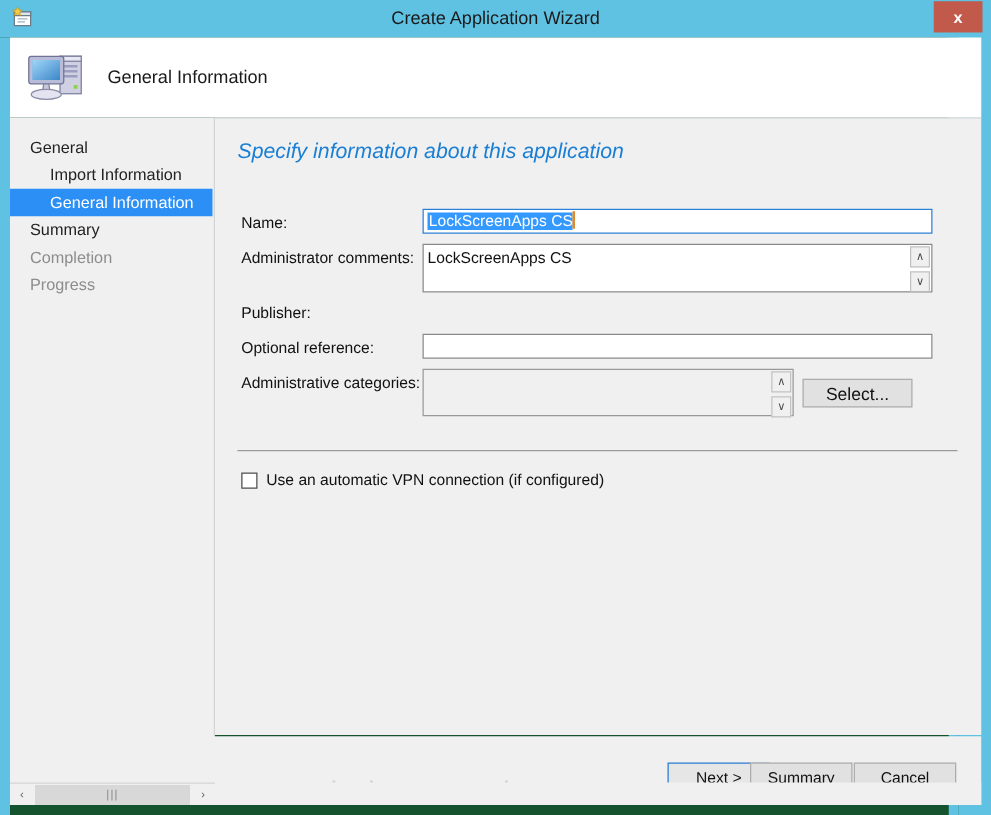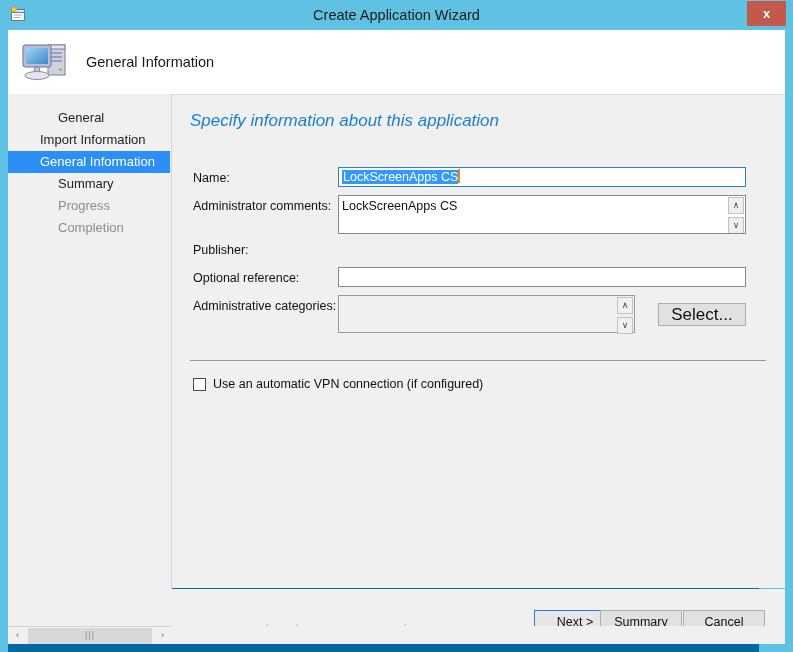--- a/index.html
+++ b/index.html
@@ -12,21 +12,21 @@
     overflow: hidden;
     font-family: "Liberation Sans", sans-serif;
     background: #5fc2e3;
   }
 
   .window {
     position: absolute;
     left: 0; top: 0;
     width: 767px;
     height: 652px;
-    background: #0369a1;
+    background: #14532d;
   }
 
   
   .titlebar {
     position: absolute;
     left: 0; top: 0;
     width: 793px;
     height: 30px;
     background: #5fc2e3;
   }
@@ -111,21 +111,21 @@
   }
   .nav-item {
     position: relative;
     height: 22px;
     line-height: 22px;
     font-size: 13px;
     color: #222222;
     white-space: nowrap;
     cursor: default;
   }
-  .nav-item.lvl0 { padding-left: 16px; margin-left: 34px; }
+  .nav-item.lvl0 { padding-left: 16px; }
   .nav-item.lvl1 { padding-left: 32px; }
   .nav-item.disabled { color: #8d8d8d; }
   .nav-item.selected {
     background: #2b8ff5;
     color: #ffffff;
     margin-right: 1px;
   }
   .nav-list { padding-top: 13px; }
 
   
@@ -241,27 +241,27 @@
     box-sizing: border-box;
   }
   .cat-scroll {
     position: absolute;
     right: 1px; top: 1px;
     width: 16px;
     height: 36px;
   }
   .select-btn {
     position: absolute;
-    left: 486px; top: 8px;
+    left: 470px; top: 8px;
     width: 88px;
     height: 23px;
     background: #e1e1e1;
     border: 1px solid #adadad;
     box-sizing: border-box;
-    font-size: 17px;
+    font-size: 14px;
     color: #111111;
     font-family: "Liberation Sans", sans-serif;
     cursor: default;
     padding: 0;
   }
 
   .divider {
     position: absolute;
     left: 18px;
     top: 265px;
@@ -428,22 +428,22 @@
     </span>
     <div class="header-title">General Information</div>
   </div>
 
   <div class="sidebar">
     <div class="nav-list">
       <div class="nav-item lvl0">General</div>
       <div class="nav-item lvl1">Import Information</div>
       <div class="nav-item lvl1 selected">General Information</div>
       <div class="nav-item lvl0">Summary</div>
+      <div class="nav-item lvl0 disabled">Completion</div>
       <div class="nav-item lvl0 disabled">Progress</div>
-      <div class="nav-item lvl0 disabled">Completion</div>
     </div>
   </div>
 
   <div class="content">
     <div class="page-heading">Specify information about this application</div>
 
     <div class="form">
 
       <div class="row">
         <div class="lbl">Name:</div>

